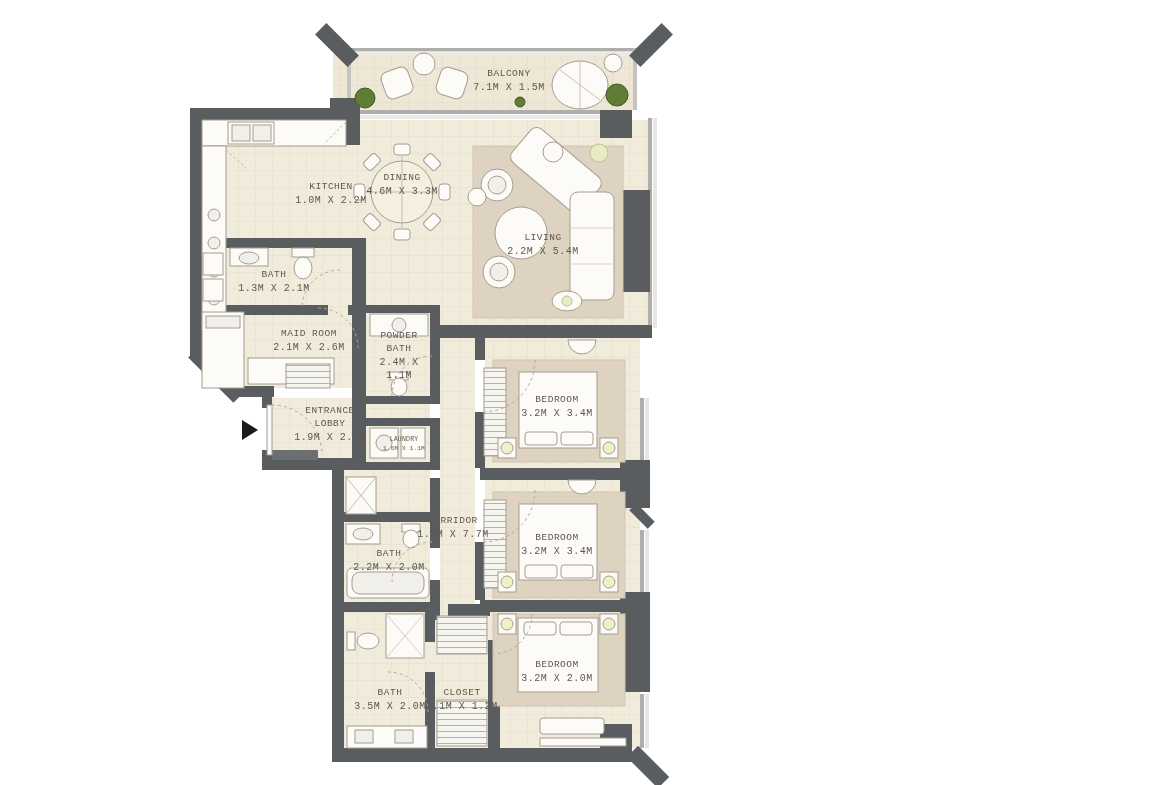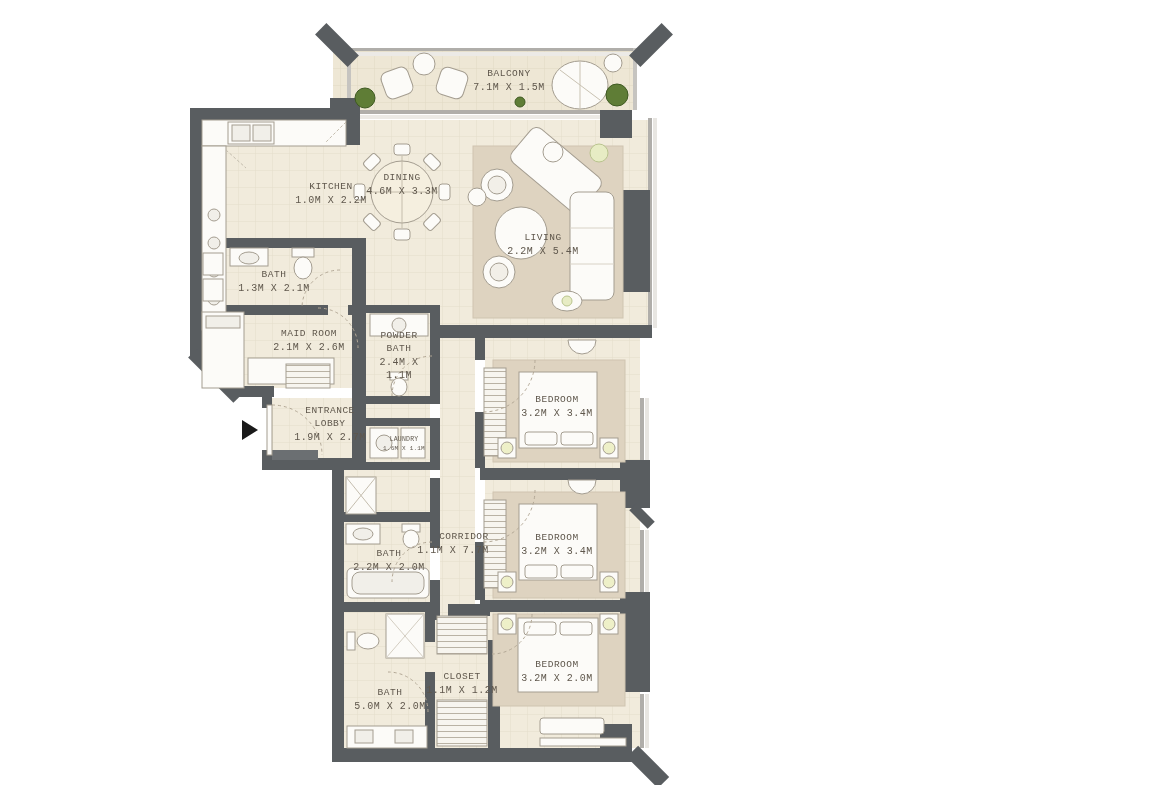--- a/index.html
+++ b/index.html
@@ -332,21 +332,21 @@
   <div class="rl-dims">2.4M X 1.1M</div>
 </div>
 <div class="room-label narrow" style="left:330px;top:425px;">
   <div class="rl-name">ENTRANCE LOBBY</div>
   <div class="rl-dims">1.9M X 2.7M</div>
 </div>
 <div class="room-label small" style="left:404px;top:444px;">
   <div class="rl-name">LAUNDRY</div>
   <div class="rl-dims">1.6M X 1.1M</div>
 </div>
-<div class="room-label" style="left:453px;top:544px;text-align:right;">
+<div class="room-label" style="left:453px;top:528px;">
   <div class="rl-name">CORRIDOR</div>
   <div class="rl-dims">1.1M X 7.7M</div>
 </div>
 <div class="room-label" style="left:389px;top:561px;">
   <div class="rl-name">BATH</div>
   <div class="rl-dims">2.2M X 2.0M</div>
 </div>
 <div class="room-label" style="left:557px;top:407px;">
   <div class="rl-name">BEDROOM</div>
   <div class="rl-dims">3.2M X 3.4M</div>
@@ -354,19 +354,19 @@
 <div class="room-label" style="left:557px;top:545px;">
   <div class="rl-name">BEDROOM</div>
   <div class="rl-dims">3.2M X 3.4M</div>
 </div>
 <div class="room-label" style="left:557px;top:672px;">
   <div class="rl-name">BEDROOM</div>
   <div class="rl-dims">3.2M X 2.0M</div>
 </div>
 <div class="room-label" style="left:390px;top:700px;">
   <div class="rl-name">BATH</div>
-  <div class="rl-dims">5.0M X 2.0M</div>
-</div>
-<div class="room-label" style="left:462px;top:684px;">
+  <div class="rl-dims">3.5M X 2.0M</div>
+</div>
+<div class="room-label" style="left:462px;top:700px;">
   <div class="rl-name">CLOSET</div>
   <div class="rl-dims">1.1M X 1.2M</div>
 </div>
 </div>
 
 </body></html>

